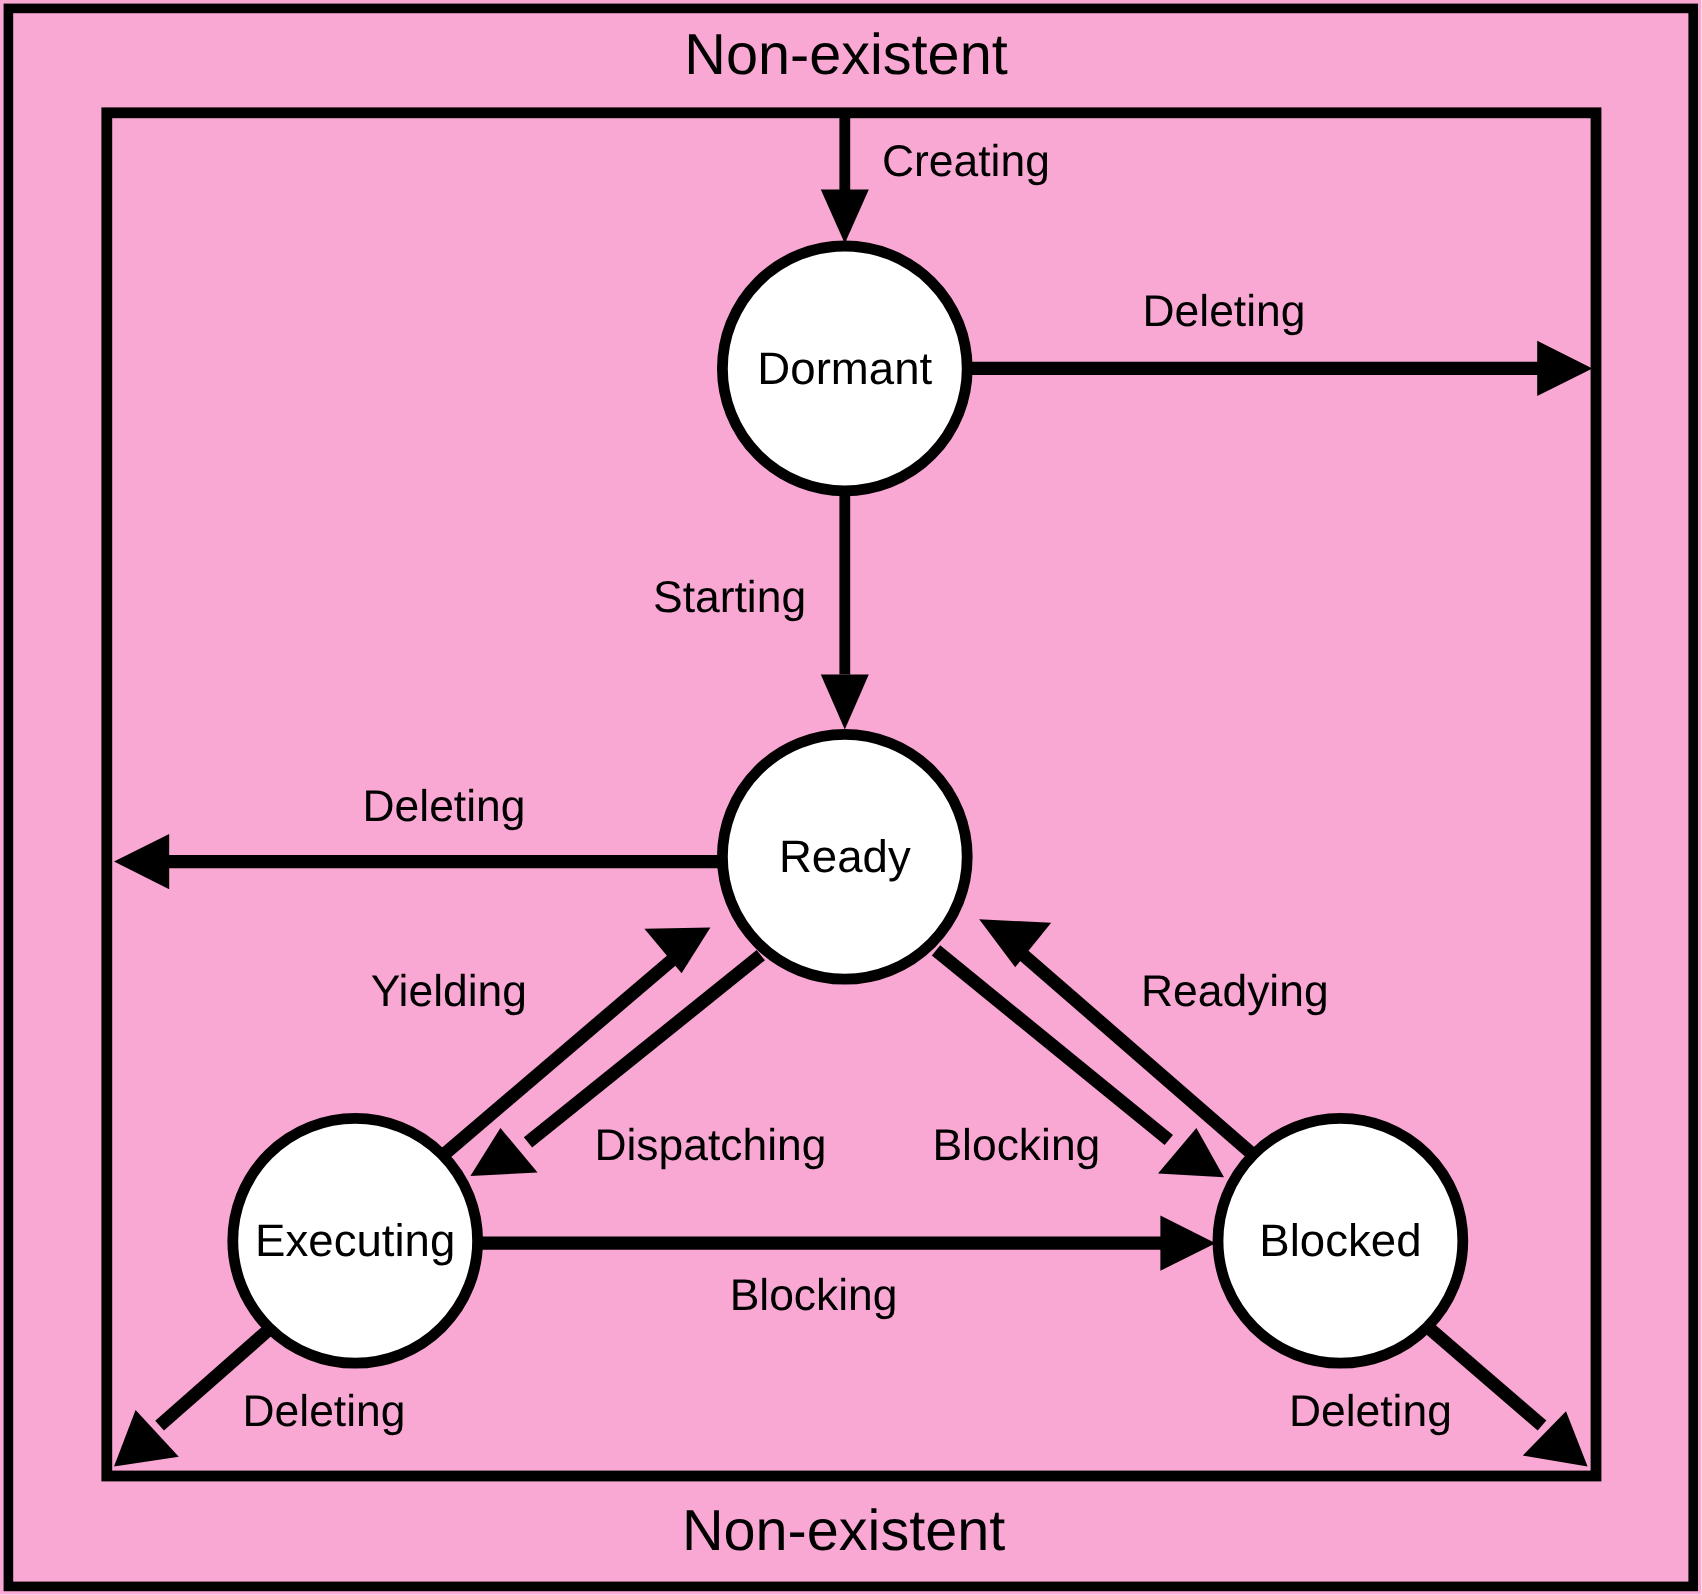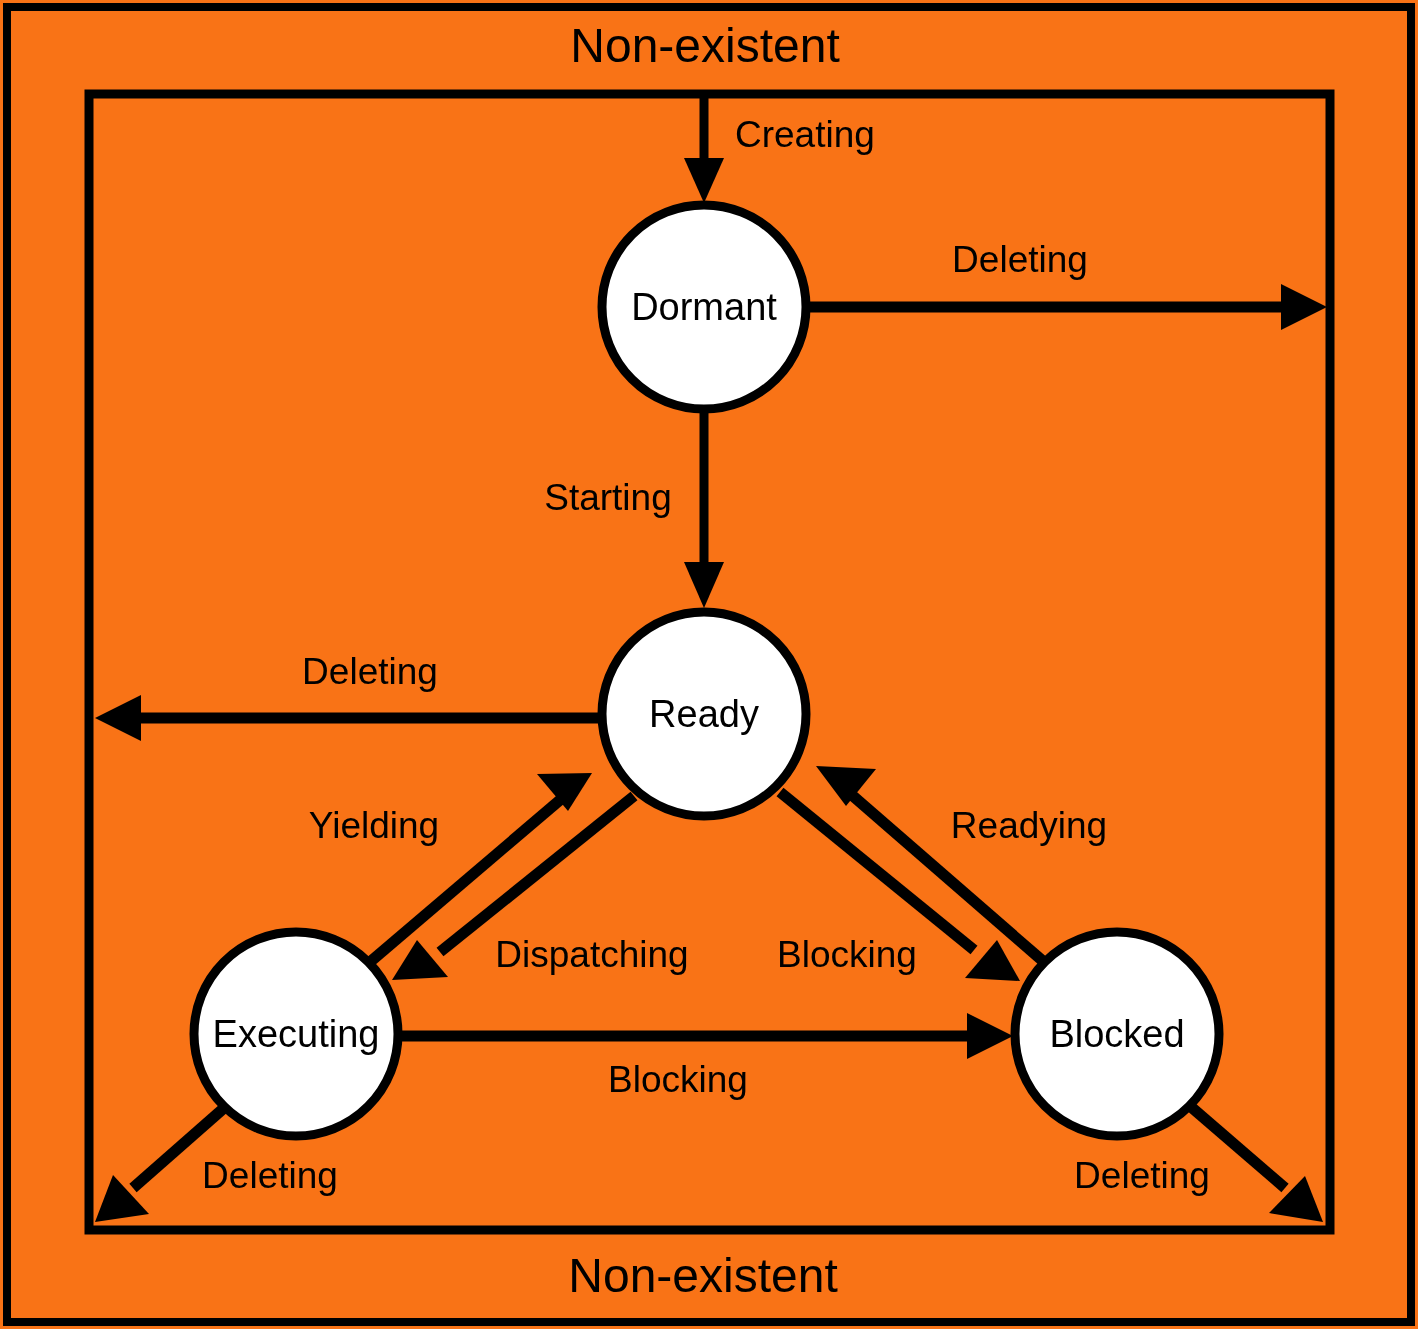--- a/index.html
+++ b/index.html
@@ -4,21 +4,21 @@
 <style>
   html, body {
     margin: 0;
     padding: 0;
     background: #ffffff;
   }
   #stage {
     position: relative;
     width: 1418px;
     height: 1329px;
-    background: #f97316;
+    background: #f9a8d4;
     overflow: hidden;
     font-family: "Liberation Sans", sans-serif;
   }
   #diagram-svg {
     position: absolute;
     left: 0;
     top: 0;
     width: 1418px;
     height: 1329px;
     display: block;

